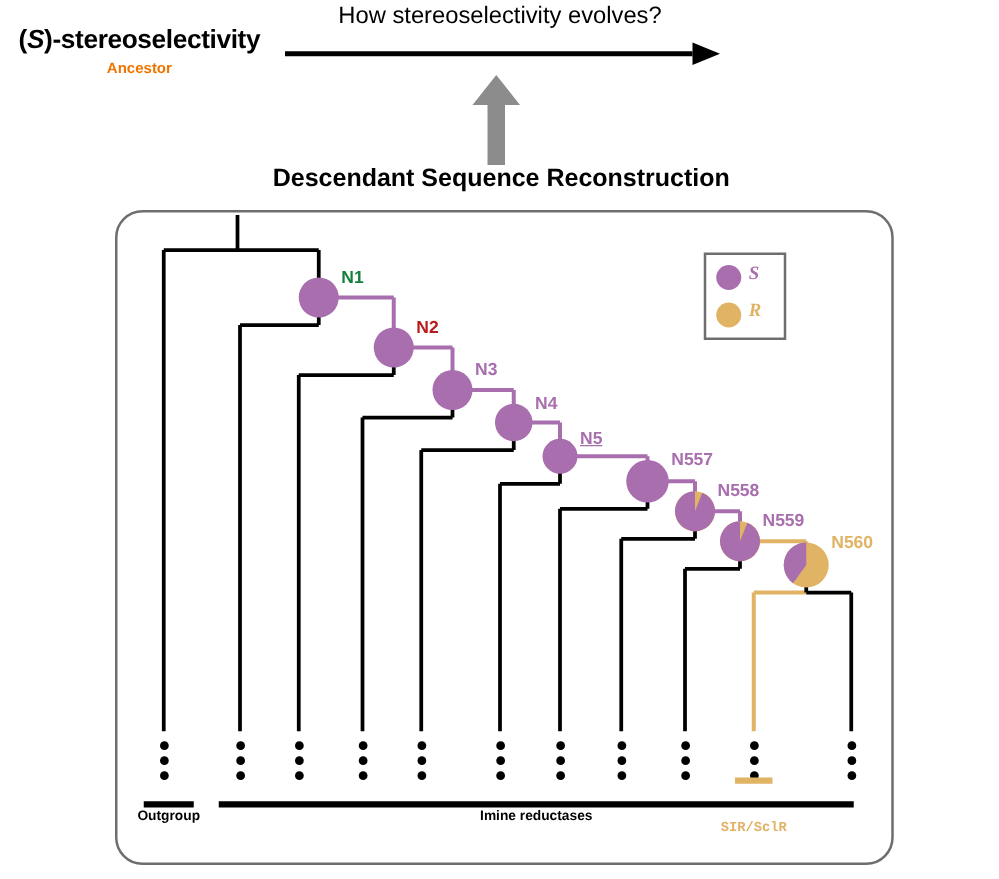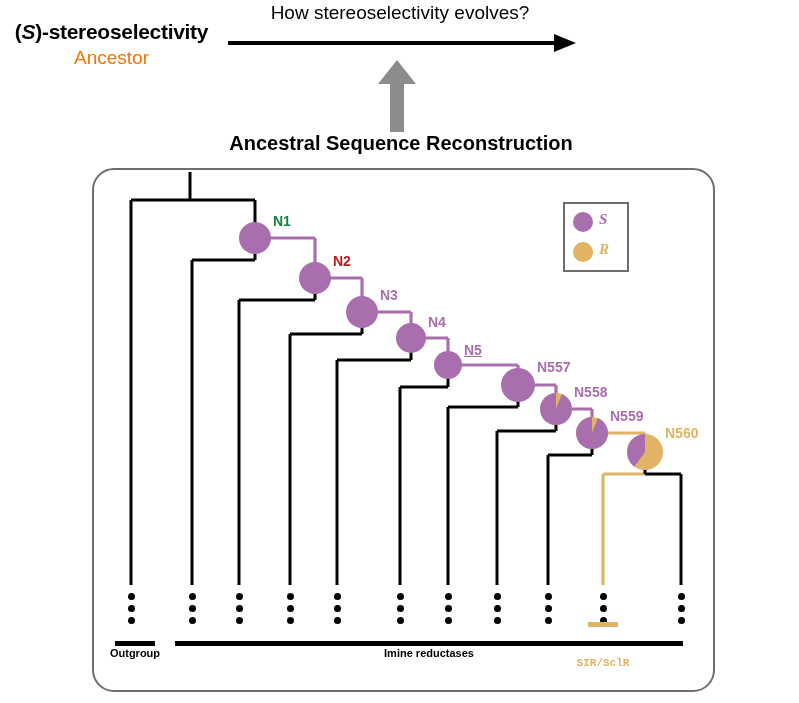--- a/index.html
+++ b/index.html
@@ -2,21 +2,21 @@
 <html><head>
 <meta charset="utf-8">
 <style>
   html,body{margin:0;padding:0;background:#ffffff;}
   body{width:799px;height:703px;position:relative;overflow:hidden;
        font-family:"Liberation Sans",sans-serif;color:#000;}
   .abs{position:absolute;}
   
   #header-band{left:0;top:0;width:799px;height:90px;}
   .hdr-text{font-size:21px;font-weight:bold;letter-spacing:-.3px;white-space:nowrap;}
-  .hdr-sub{font-size:19px;font-weight:normal;white-space:nowrap;}
+  .hdr-sub{font-size:12px;font-weight:bold;white-space:nowrap;}
   #ancestor-block{left:4px;top:20px;text-align:center;width:215px;}
   #descendant-block{left:580px;top:20px;text-align:center;width:215px;}
   .ital{font-style:italic;}
   #arrow-question{left:240px;top:2px;width:320px;text-align:center;
                   font-size:19px;font-weight:normal;white-space:nowrap;}
   #asr-caption{left:186px;top:132px;width:430px;text-align:center;
                font-size:20px;font-weight:bold;white-space:nowrap;}
   
   #tree-panel{left:92px;top:168px;width:619px;height:520px;
               border:2.5px solid #6e6e6e;border-radius:22px;background:#fff;}
@@ -48,21 +48,21 @@
   <svg class="abs" style="left:228px;top:32px;" width="348" height="22">
     <line x1="0" y1="11" x2="326" y2="11" stroke="#000" stroke-width="4"></line>
     <polygon points="326,2 348,11 326,20" fill="#000"></polygon>
   </svg>
 </div>
 
 <svg class="abs" style="left:377px;top:60px;" width="40" height="72">
   <polygon points="20,0 39,24 27,24 27,72 13,72 13,24 1,24" fill="#8C8C8C"></polygon>
 </svg>
 
-<div class="abs" id="asr-caption">Ancestral Sequence Reconstruction</div>
+<div class="abs" id="asr-caption">Descendant Sequence Reconstruction</div>
 
 <div class="abs" id="tree-panel"></div>
 
 <svg class="abs" style="left:0;top:0;" width="799" height="703">
   <g id="branch-layer">
       <line x1="190" y1="172" x2="190" y2="200" stroke="#000000" stroke-width="3"></line>
       <line x1="131" y1="200" x2="255" y2="200" stroke="#000000" stroke-width="3"></line>
       <line x1="131" y1="200" x2="131" y2="585" stroke="#000000" stroke-width="3"></line>
       <line x1="255" y1="200" x2="255" y2="238" stroke="#000000" stroke-width="3"></line>
       <line x1="192" y1="260" x2="255" y2="260" stroke="#000000" stroke-width="3"></line>

